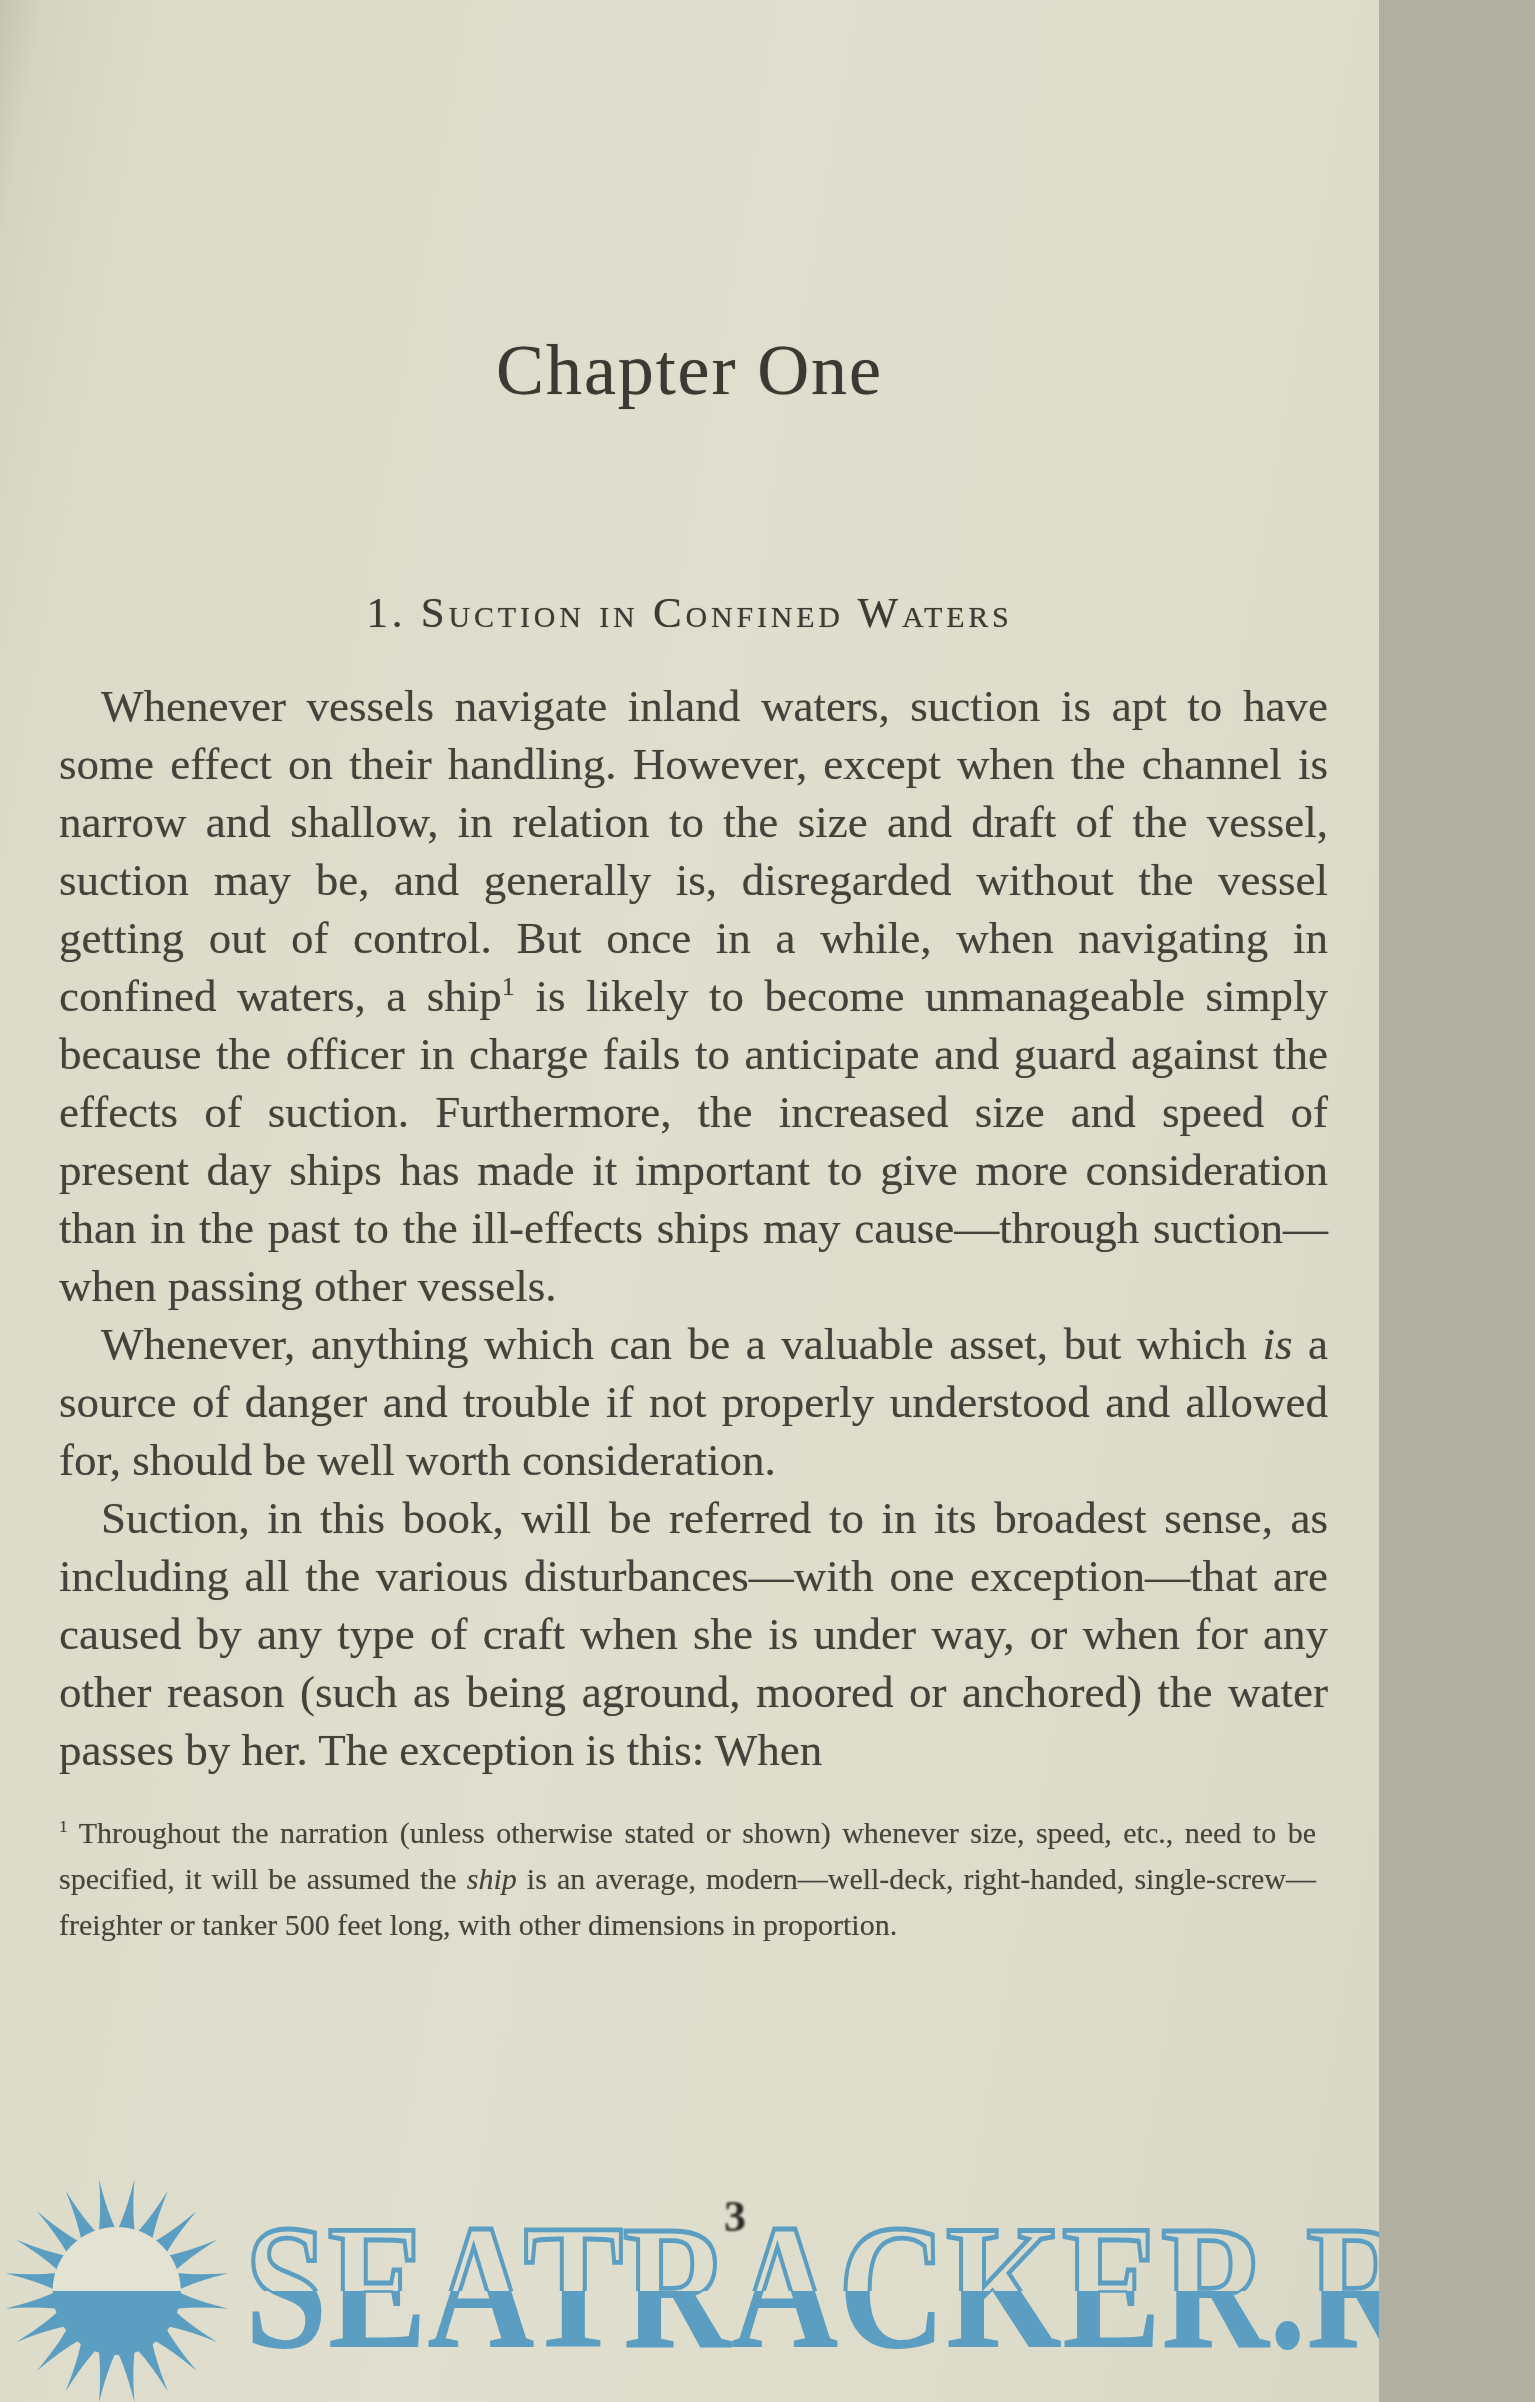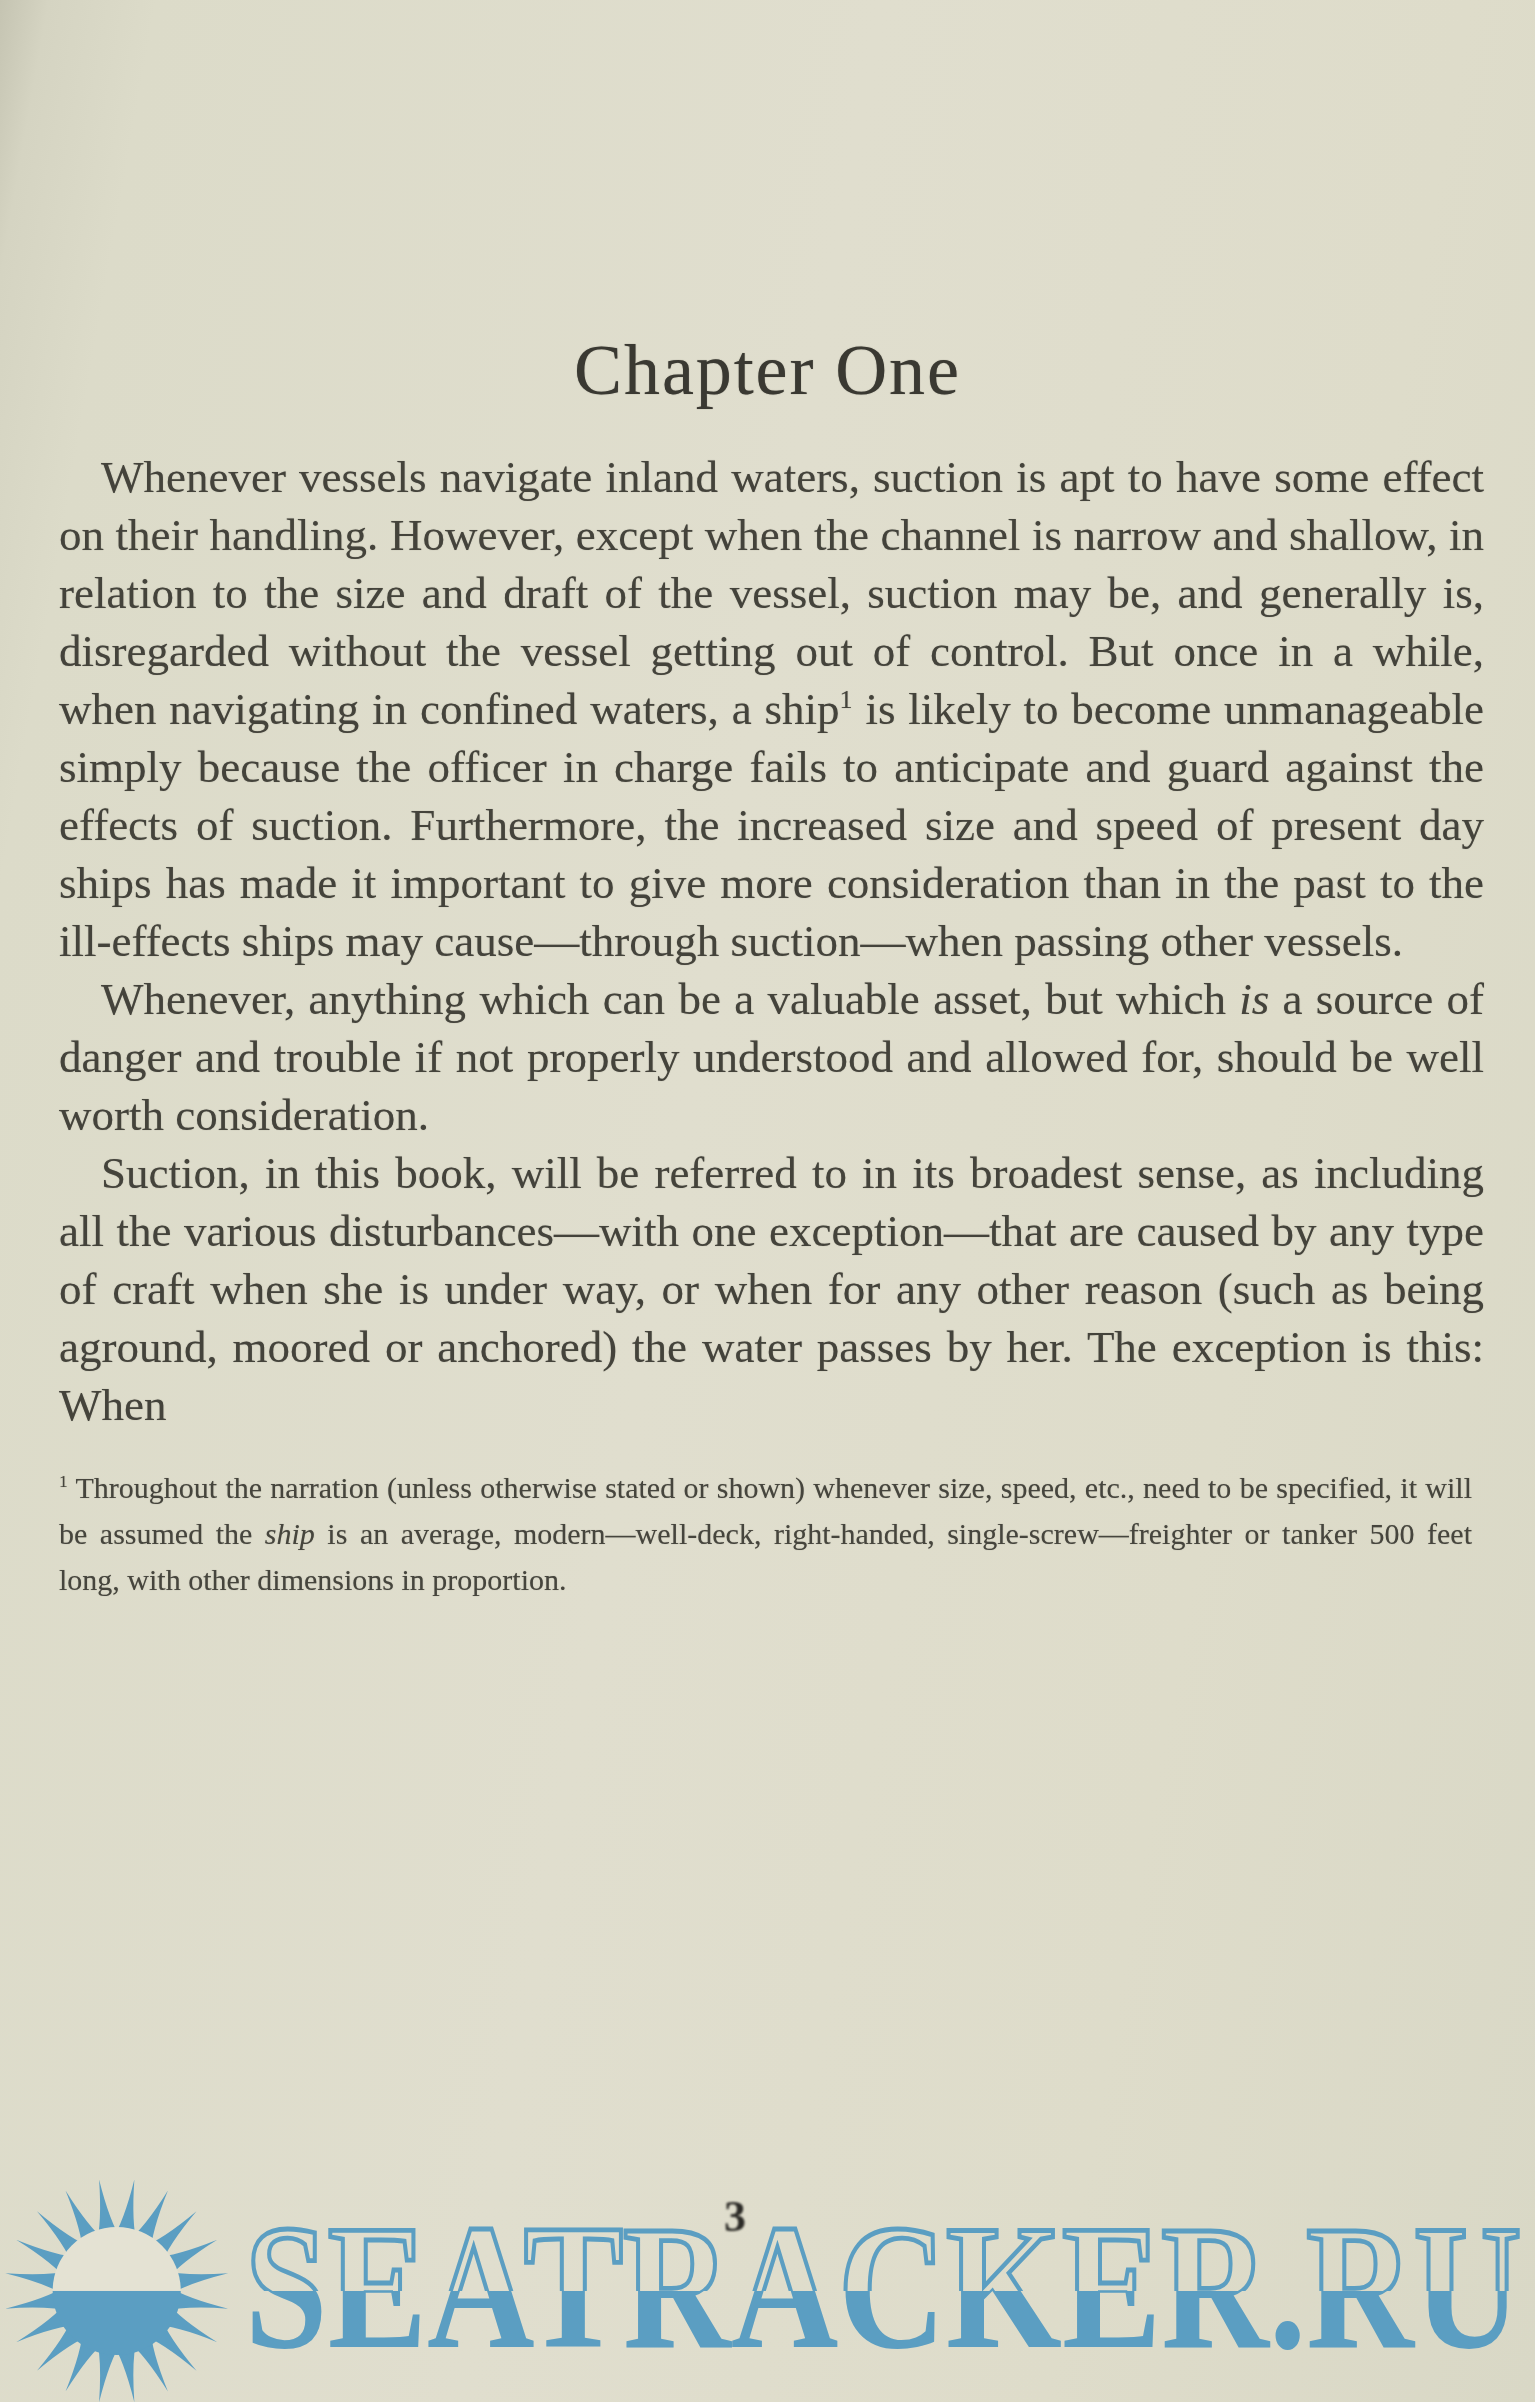--- a/index.html
+++ b/index.html
@@ -2,21 +2,21 @@
 <html style="--accent: #5b9ec2; --paper: #dedcca; --paper-light: #e4e2d3; --ink: #403f38;"><head>
 <meta charset="utf-8">
 <style>
   html,body{margin:0;padding:0;}
   body{
     font-family:"Liberation Serif", serif;
     background:#b0afa0;
   }
   .page{
     position:relative;
-    width:1535px;
+    width:1379px;
     height:2402px;
     overflow:hidden;
     background:linear-gradient(100deg,
       #c5c4b2 0%, #d5d4c2 2.5%, #dcdbc9 8%,
       #e0dece 45%, #dedcca 75%, #d9d8c6 100%);
     color:var(--ink);
   }
   
   .chapter-label{
     margin:331px 0 0;
@@ -102,20 +102,21 @@
   .wm-solid{fill:var(--accent);}
 </style>
 </head>
 <body>
 
 <div class="page">
 
   <h1 class="chapter-label">Chapter One</h1>
 
 
+  <h3 class="section-heading">1. Suction in Confined Waters</h3>
 
   <div class="body-text">
     <p><span>Whenever vessels navigate inland waters, suction is apt to have some effect on their handling. However, except when the channel is narrow and shallow, in relation to the size and draft of the vessel, suction may be, and generally is, disregarded without the vessel getting out of control. But once in a while, when navigating in confined waters, a ship</span><sup>1</sup><span> is likely to become unmanageable simply because the officer in charge fails to anticipate and guard against the effects of suction. Furthermore, the increased size and speed of present day ships has made it important to give more consideration than in the past to the ill-effects ships may cause—through suction—when passing other vessels.</span></p>
     <p><span>Whenever, anything which can be a valuable asset, but which </span><em>is</em><span> a source of danger and trouble if not properly understood and allowed for, should be well worth consideration.</span></p>
     <p><span>Suction, in this book, will be referred to in its broadest sense, as including all the various disturbances—with one exception—that are caused by any type of craft when she is under way, or when for any other reason (such as being aground, moored or anchored) the water passes by her. The exception is this: When</span></p>
   </div>
 
   <div class="footnote"><sup>1</sup><span> Throughout the narration (unless otherwise stated or shown) whenever size, speed, etc., need to be specified, it will be assumed the </span><em>ship</em><span> is an average, modern—well-deck, right-handed, single-screw—freighter or tanker 500 feet long, with other dimensions in proportion.</span></div>
 
   <div class="page-number">3</div>

